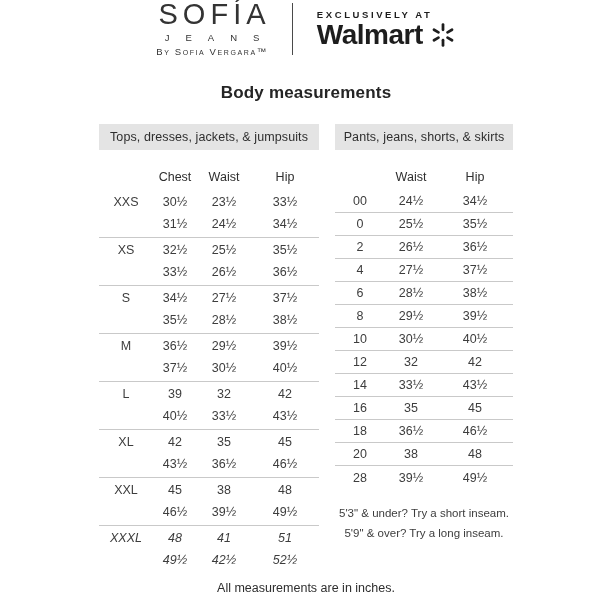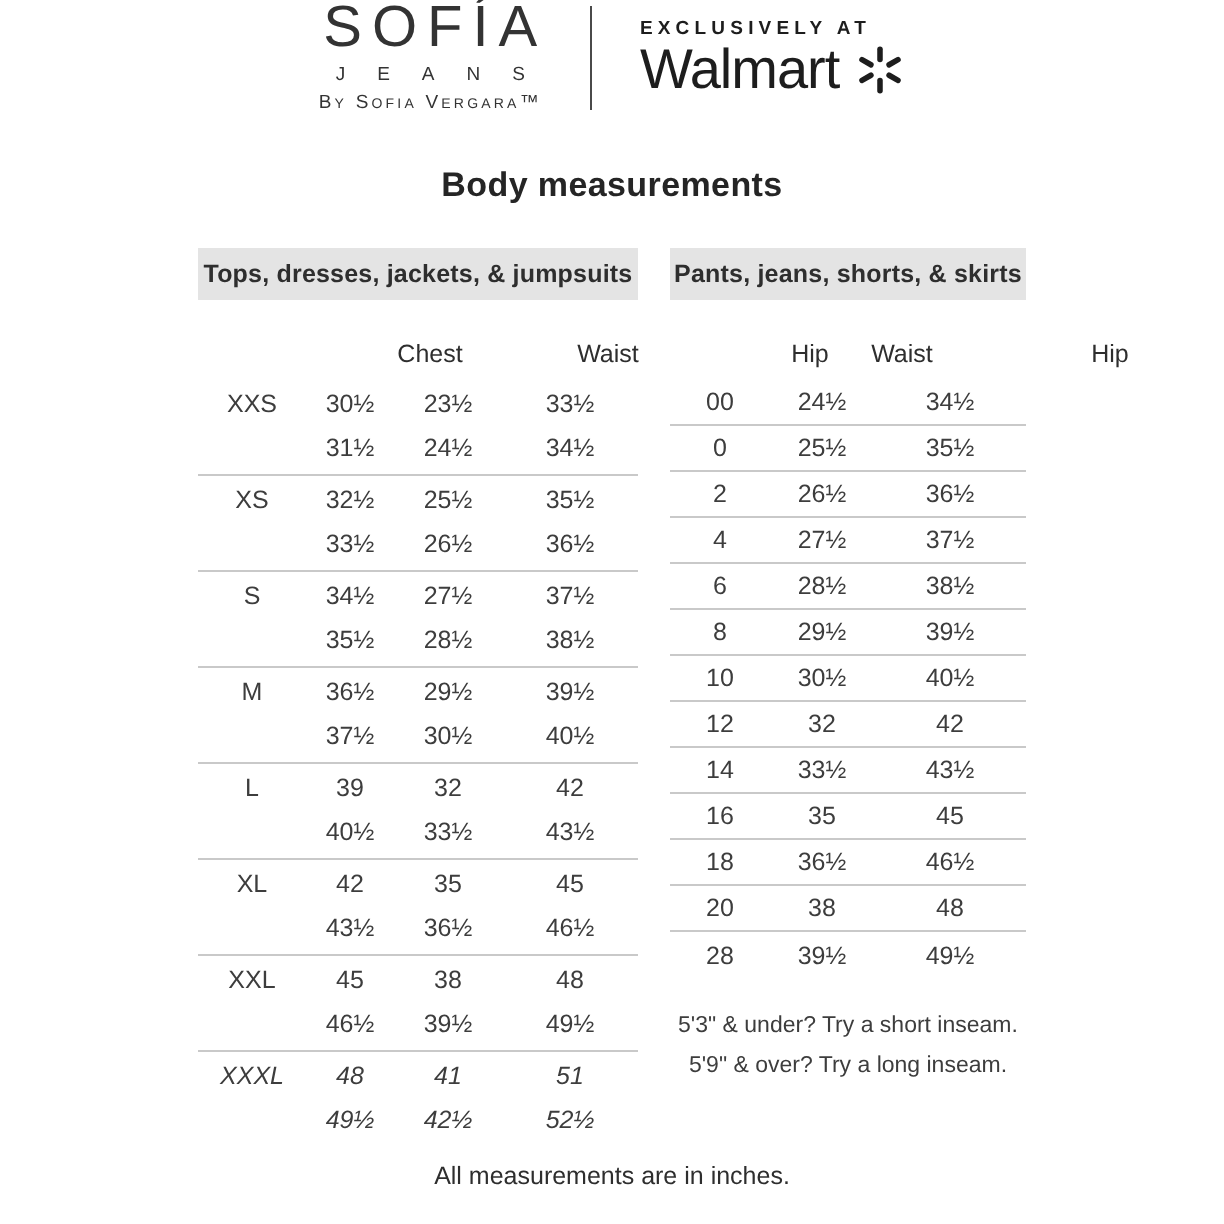--- a/index.html
+++ b/index.html
@@ -10,33 +10,33 @@
   
   .brand-header { display: flex; justify-content: center; align-items: center; gap: 24px; }
   .sofia-logo { display: flex; flex-direction: column; align-items: center; color: #2f2f2f; }
   .sofia-name { font-size: 29px; font-weight: 300; letter-spacing: 5px; margin-right: -5px; line-height: 1; color: #333; }
   .sofia-line { font-size: 9.5px; letter-spacing: 16px; margin-right: -16px; margin-top: 3px; color: #333; }
   .sofia-by { font-size: 9.5px; font-variant: small-caps; letter-spacing: 1.6px; margin-top: 3px; color: #333; }
   .header-divider { width: 1px; height: 52px; background: #4a4a4a; }
   .walmart-block { display: flex; flex-direction: column; align-items: flex-start; }
   .walmart-tagline { font-size: 9.5px; font-weight: bold; letter-spacing: 2.6px; color: #1d1d1d; margin-bottom: 1px; }
   .walmart-row { display: flex; align-items: center; }
-  .walmart-name { font-size: 28px; font-weight: normal; letter-spacing: -0.5px; color: #1d1d1d; line-height: 1; }
+  .walmart-name { font-size: 28px; font-weight: bold; letter-spacing: -0.5px; color: #1d1d1d; line-height: 1; }
   .spark { margin-left: 7px; display: inline-flex; }
 
   
   .page-title { text-align: center; font-size: 17px; font-weight: 600; color: #252525; margin-top: 26px; letter-spacing: 0.2px; }
 
   
   .tables { display: flex; justify-content: center; align-items: flex-start; gap: 16px; margin-top: 21px; }
   .size-table { display: flex; flex-direction: column; }
   .size-table.tops { width: 220px; }
   .size-table.bottoms { width: 178px; }
-  .cat-header { background: #e4e4e4; color: #2e2e2e; font-size: 12.5px; font-weight: 700; text-align: center; padding: 6px 2px; letter-spacing: 0.1px; }
-  .col-headers { display: grid; margin-top: 16px; padding: 4px 0 6px 0; font-size: 12.5px; color: #2e2e2e; gap: 40px; }
+  .cat-header { background: #e4e4e4; color: #2e2e2e; font-size: 12.5px; font-weight: 400; text-align: center; padding: 6px 2px; letter-spacing: 0.1px; }
+  .col-headers { display: grid; margin-top: 16px; padding: 4px 0 6px 0; font-size: 12.5px; color: #2e2e2e; }
   .g4 { grid-template-columns: 54px 44px 54px 68px; }
   .g3 { grid-template-columns: 50px 52px 76px; }
   .hcell, .cell { text-align: center; }
   .trow { display: grid; align-items: center; font-size: 12.5px; color: #3d3d3d; }
   .tops .trow { height: 22px; }
   .bottoms .trow { height: 23px; }
   .group { border-bottom: 1px solid #c9c9c9; padding: 1px 0 2px 0; }
   .group:last-child { border-bottom: none; font-style: italic; }
   .bottoms .rows .trow { border-bottom: 1px solid #c9c9c9; }
   .bottoms .rows .trow:last-child { border-bottom: none; }

